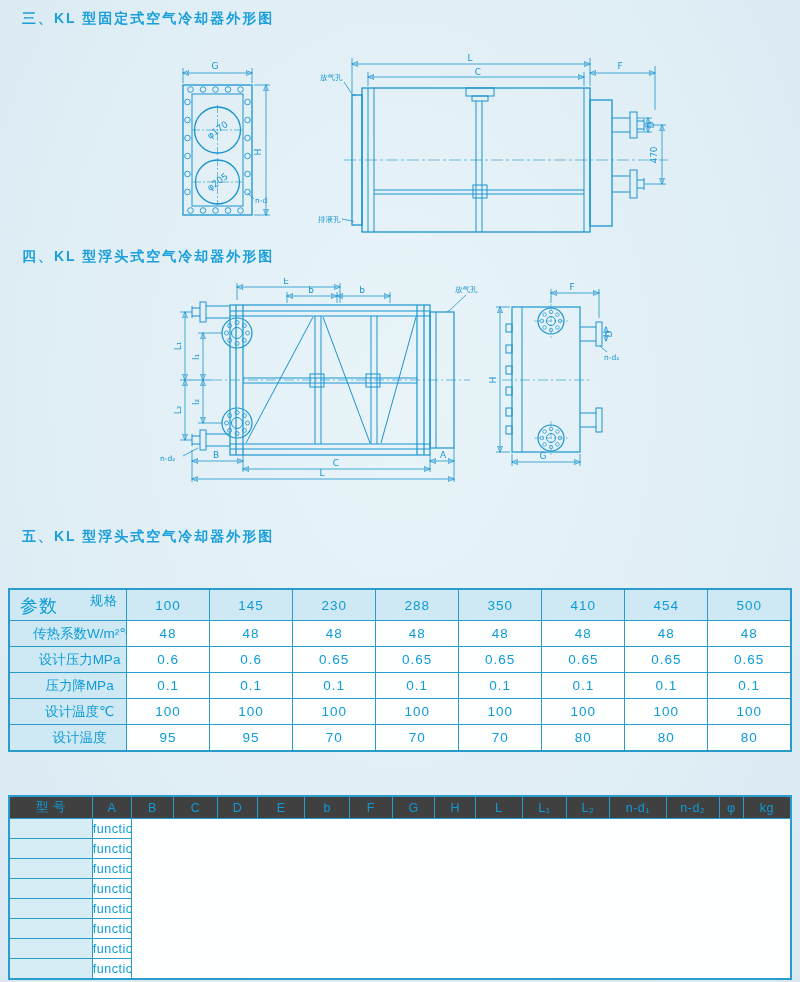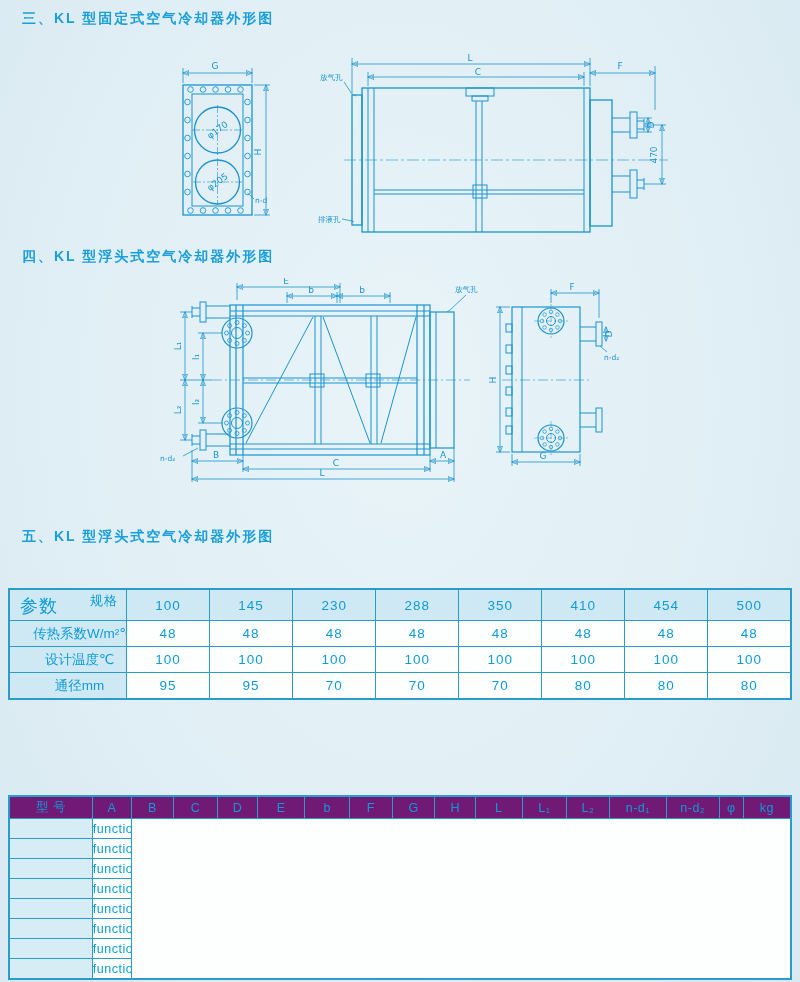--- a/index.html
+++ b/index.html
@@ -31,21 +31,21 @@
   #dim-table{top:795px;}
   th,td{
     border:1px solid #2a9ccb;text-align:center;vertical-align:middle;
     padding:0;color:#0e9bd8;font-weight:normal;overflow:hidden;white-space:nowrap;
   }
   table{border:2px solid #2a9ccb;}
   #spec-table th,#spec-table td{height:25px;font-size:13.5px;letter-spacing:1px;}
   #spec-table thead th{height:30px;background:#cfe9f4;}
   #spec-table tbody th{background:#cfe9f4;letter-spacing:0;padding-left:23px;}
   #dim-table th,#dim-table td{height:19px;font-size:12.5px;letter-spacing:0.5px;}
-  #dim-table thead th{height:21px;background:#701a75;}
+  #dim-table thead th{height:21px;background:#404040;}
   #dim-table tbody th{background:#d7edf6;}
   .corner{
     position:relative;
     background-image:linear-gradient(to bottom right, transparent 49.4%, #2a9ccb 49.4%, #2a9ccb 50.6%, transparent 50.6%);
   }
   .c-top{position:absolute;top:2px;right:8px;font-size:13px;}
   .c-bot{position:absolute;bottom:2px;left:10px;font-size:18px;}
 </style>
 </head>
 <body>
@@ -437,32 +437,54 @@
         <td>48</td>
         <td>48</td>
         <td>48</td>
         <td>48</td>
         <td>48</td>
         <td>48</td>
         <td>48</td>
         <td>48</td>
       </tr>
       <tr>
+        <th>设计压力MPa</th>
+        <td>0.6</td>
+        <td>0.6</td>
+        <td>0.65</td>
+        <td>0.65</td>
+        <td>0.65</td>
+        <td>0.65</td>
+        <td>0.65</td>
+        <td>0.65</td>
+      </tr>
+      <tr>
+        <th>压力降MPa</th>
+        <td>0.1</td>
+        <td>0.1</td>
+        <td>0.1</td>
+        <td>0.1</td>
+        <td>0.1</td>
+        <td>0.1</td>
+        <td>0.1</td>
+        <td>0.1</td>
+      </tr>
+      <tr>
         <th>设计温度℃</th>
         <td>100</td>
         <td>100</td>
         <td>100</td>
         <td>100</td>
         <td>100</td>
         <td>100</td>
         <td>100</td>
         <td>100</td>
       </tr>
       <tr>
-        <th>通径mm</th>
+        <th>设计温度</th>
         <td>95</td>
         <td>95</td>
         <td>70</td>
         <td>70</td>
         <td>70</td>
         <td>80</td>
         <td>80</td>
         <td>80</td>
       </tr>
     </tbody>

